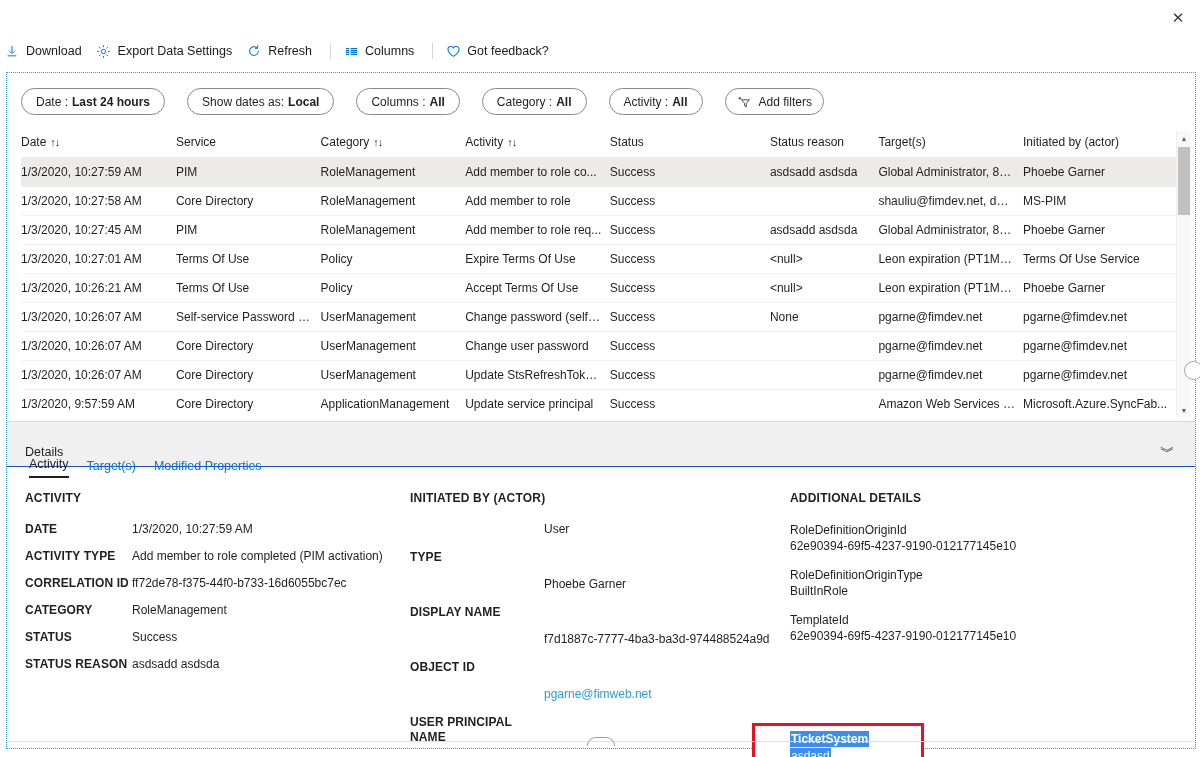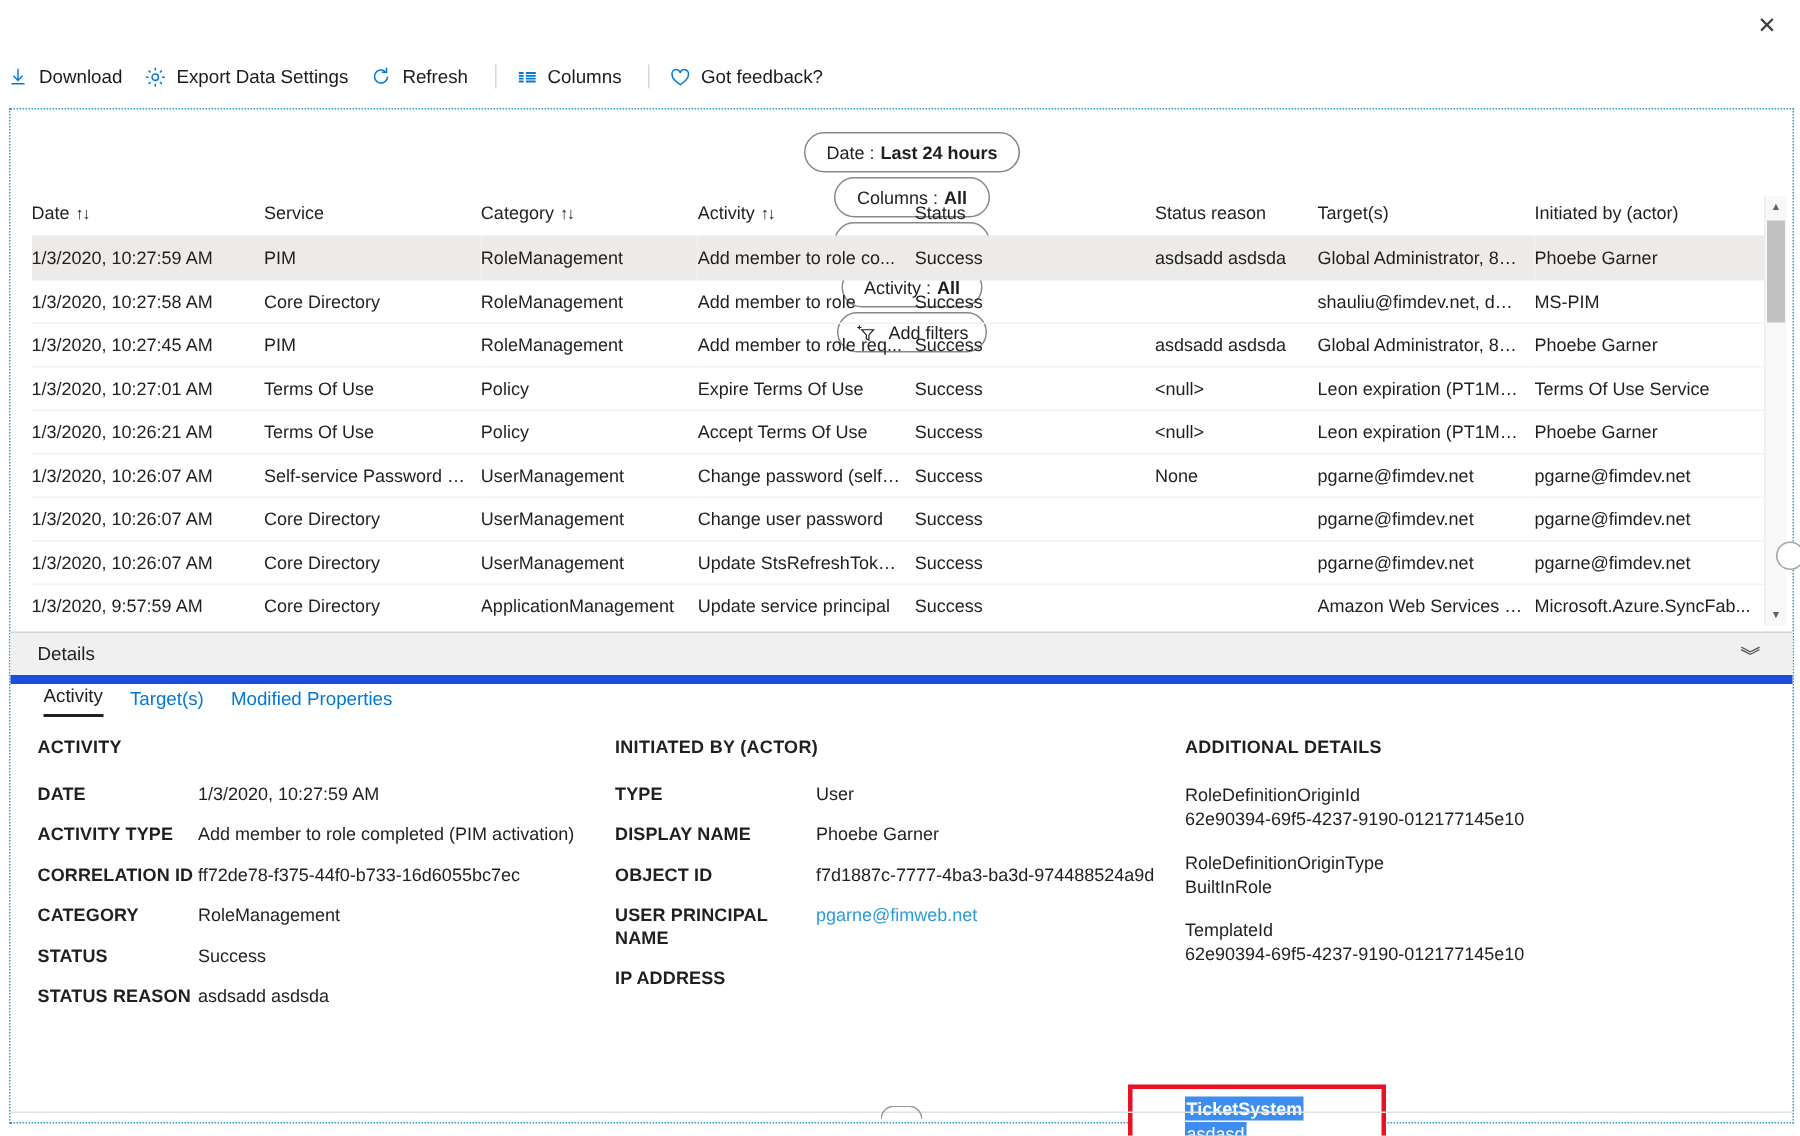--- a/index.html
+++ b/index.html
@@ -80,23 +80,22 @@
     right: 4px;
     bottom: 8px;
     border: 1px dotted #2e9bd6;
     box-sizing: border-box;
   }
 
   
   .filters {
     display: flex;
     align-items: center;
-    gap: 3px;
+    gap: 22px;
     padding: 15px 0 10px 14px;
-    flex-direction: column;
   }
   .pill {
     border: 1px solid #8a8886;
     border-radius: 14px;
     height: 25px;
     display: inline-flex;
     align-items: center;
     padding: 0 14px;
     font-size: 12px;
     background: #fff;
@@ -207,24 +206,24 @@
 
   
   .details-bar {
     position: absolute;
     left: 0;
     right: 0;
     top: 348px;
     height: 28px;
     background: #f0f0f0;
     border-top: 1px solid #d6d6d6;
-    border-bottom: 6px solid #1d4ed8;
-    display: flex;
-    align-items: center;
-    padding: 0 10px 0 18px;
+    border-bottom: 1px solid #1d4ed8;
+    display: flex;
+    align-items: center;
+    padding: 16px 10px 0 18px;
     justify-content: space-between;
   }
   .details-bar .title { font-size: 12.5px; color: #201f1e; }
   .details-bar .chev { color: #4a4a4a; font-size: 15px; cursor: pointer; padding: 0 10px;}
 
   
   .dtabs {
     position: absolute;
     top: 384px;
     left: 22px;
@@ -271,21 +270,21 @@
   .kv .k {
     font-weight: bold;
     letter-spacing: .1px;
     color: #201f1e;
     flex: 0 0 auto;
   }
   .kv .v { color: #201f1e; }
   .kv .v.link { color: #2b9cd8; }
 
   .dcol.a .kv .k { width: 107px; }
-  .dcol.b .kv .k { width: 134px; }
+  .dcol.b .kv .k { width: 134px; margin-top: 28px; }
 
   .ad-item { margin-bottom: 13px; line-height: 16px; }
   .ad-item .n { font-size: 12px; color: #201f1e; }
   .ad-item .v { font-size: 12px; color: #201f1e; }
 
   
   .redbox {
     position: absolute;
     left: -38px;
     top: 232px;
@@ -396,20 +395,24 @@
     <span>Got feedback?</span>
   </div>
 </div>
 
 <div class="panel">
 
   <div class="filters">
     <div class="pill">
       <span class="lbl">Date :</span>
       <span class="val">Last 24 hours</span>
+    </div>
+    <div class="pill">
+      <span class="lbl">Show dates as:</span>
+      <span class="val">Local</span>
     </div>
     <div class="pill">
       <span class="lbl">Columns :</span>
       <span class="val">All</span>
     </div>
     <div class="pill">
       <span class="lbl">Category :</span>
       <span class="val">All</span>
     </div>
     <div class="pill">

